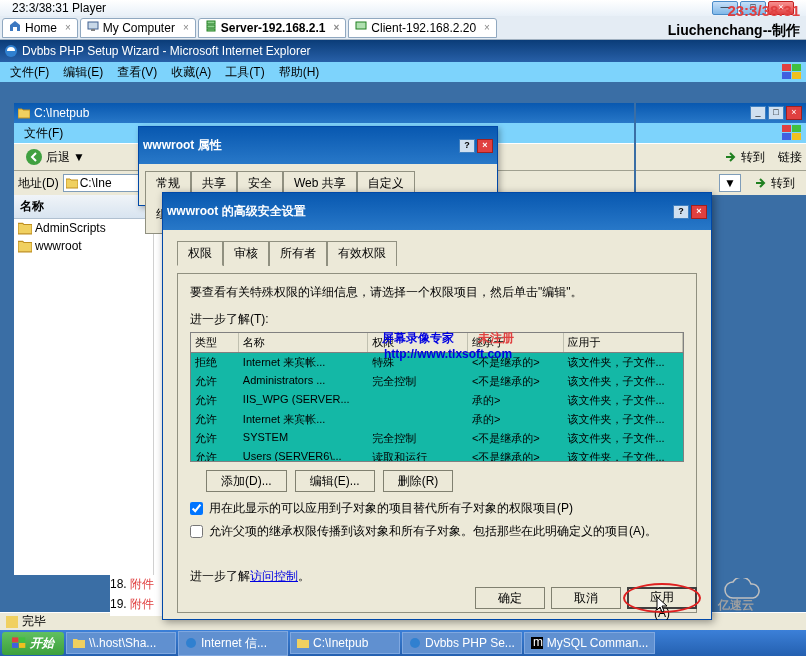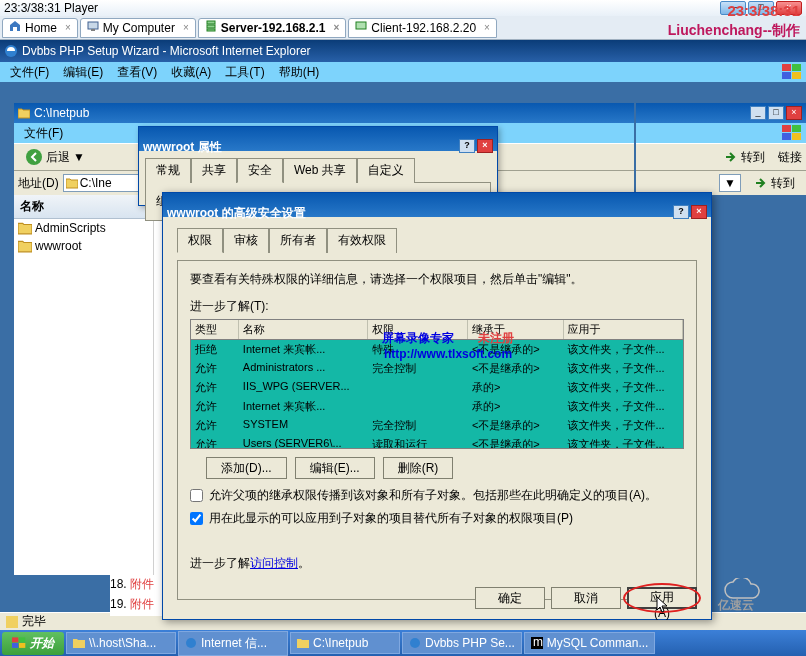--- a/index.html
+++ b/index.html
@@ -1,40 +1,40 @@
 <!DOCTYPE html>
 <html><head>
 <meta charset="utf-8">
 <style>
 *{margin:0;padding:0;box-sizing:border-box;font-family:"SimSun","宋体",Tahoma,sans-serif;font-size:12px}
 body{background:#3a6ea5;width:806px;height:656px;overflow:hidden;position:relative}
-.player-bar{background:linear-gradient(#fff,#e8f0f8);height:16px;display:flex;align-items:center;padding:0 4px;font-size:11px}
+.player-bar{background:linear-gradient(#fff,#e8f0f8);height:16px;display:flex;align-items:center;padding:0 12px;font-size:11px}
 .winbtns{display:flex;gap:2px}
 .winbtn{width:26px;height:14px;border:1px solid #4a8bc8;border-radius:2px;background:linear-gradient(#c8e0f8,#80b8e8);text-align:center;line-height:10px;font-size:9px}
 .winbtn.close{background:linear-gradient(#f89090,#e04040);border-color:#c02020;color:#fff}
 .timestamp-red{color:#e04040;font-weight:bold;font-size:15px}
-.attribution{color:#be185d;font-weight:bold;font-size:14px}
+.attribution{color:#000000;font-weight:bold;font-size:14px}
 .tab-row{background:#e4ecf4;height:24px;display:flex;align-items:center;padding:0 2px;border-bottom:1px solid #a0b0c0;position:relative}
 .tab{background:#fff;border:1px solid #90a8c0;border-radius:3px 3px 0 0;height:20px;display:flex;align-items:center;padding:0 6px;margin-right:2px;cursor:pointer;gap:4px}
 .tab.active{font-weight:bold}
 .tab .tabclose{color:#888;font-size:10px;margin-left:4px}
 .icon-sm{width:12px;height:12px;display:inline-block}
 .browser-titlebar{background:linear-gradient(#0a3c78,#2860a8);color:#fff;height:22px;display:flex;align-items:center;padding:0 4px;font-size:12px}
 .explorer-titlebar{background:linear-gradient(#0858b0,#2878c8);color:#fff;height:20px;display:flex;align-items:center;padding:0 4px;font-size:11px}
 .menubar{background:#7dd3fc;height:20px;display:flex;align-items:center;padding:0 4px;gap:2px}
 .menuitem{padding:2px 6px;cursor:pointer}
 .toolbar{background:#ece9d8;height:28px;display:flex;align-items:center;padding:0 4px;gap:4px;border-top:1px solid #fff;border-bottom:1px solid #a0a090}
 .toolbtn{height:22px;padding:0 6px;display:flex;align-items:center;gap:3px;border:1px solid transparent;border-radius:3px;cursor:pointer}
 .addrbar{background:#ece9d8;height:24px;display:flex;align-items:center;padding:0 4px;gap:4px}
 .explorer-body{background:#fff;display:flex}
 .folder-panel{width:140px;border-right:1px solid #d0d0d0}
 .folder-header{background:linear-gradient(#f0f4f8,#d8e4f0);padding:3px 6px;border-bottom:1px solid #b0c0d0;font-weight:bold}
 .folder-item{padding:2px 4px;display:flex;align-items:center;gap:3px;cursor:pointer}
 .dialog{position:absolute;background:#ece9d8;border:1px solid #0048a8;box-shadow:2px 2px 6px rgba(0,0,0,0.3)}
-.dlg-titlebar{background:linear-gradient(#0858b0,#2878c8);color:#fff;height:24px;display:flex;align-items:flex-start;padding:12px 4px;font-size:11px;font-weight:bold}
+.dlg-titlebar{background:linear-gradient(#0858b0,#2878c8);color:#fff;height:37px;display:flex;align-items:center;padding:12px 4px;font-size:11px;font-weight:bold}
 .dlg-titlebar .spacer{flex:1}
 .tbbtn{width:16px;height:14px;background:#d0e0f0;border:1px solid #4080c0;color:#000;text-align:center;line-height:11px;font-size:9px;margin-left:2px;cursor:pointer}
 .tbbtn.x{background:#e04040;color:#fff;border-color:#a02020}
 .prop-tabs{display:flex;padding:6px 6px 0;gap:0}
 .ptab{background:#ece9d8;border:1px solid #909080;border-bottom:none;padding:3px 10px;cursor:pointer;position:relative;top:1px}
 .ptab.active{background:#ece9d8;z-index:2;border-bottom:1px solid #ece9d8}
 .prop-body{margin:0 6px 6px;padding:10px;border:1px solid #909080;background:#ece9d8}
 .adv-dialog{position:absolute;left:162px;top:192px;width:550px;height:428px;background:#ece9d8;border:1px solid #0048a8;box-shadow:2px 2px 8px rgba(0,0,0,0.4);z-index:50}
 .adv-body{padding:10px 14px}
 .adv-tabs{display:flex;margin-bottom:8px}
@@ -327,26 +327,26 @@
               <div class="col-apply">该文件夹，子文件...</div>
             </div>
           </div>
       </div>
       <div class="btn-row">
         <button class="btn">添加(D)...</button>
         <button class="btn">编辑(E)...</button>
         <button class="btn">删除(R)</button>
       </div>
       <div class="chk-row">
+        <input type="checkbox" checked="" style="">
+        <span>用在此显示的可以应用到子对象的项目替代所有子对象的权限项目(P)</span>
+      </div>
+      <div class="chk-row">
         <input type="checkbox" style="">
         <span>允许父项的继承权限传播到该对象和所有子对象。包括那些在此明确定义的项目(A)。</span>
-      </div>
-      <div class="chk-row">
-        <input type="checkbox" checked="" style="">
-        <span>用在此显示的可以应用到子对象的项目替代所有子对象的权限项目(P)</span>
       </div>
       <div style="margin-top:28px">
         <span>进一步了解</span><span class="link">访问控制</span>。
       </div>
     </div>
   </div>
   <div class="dlg-buttons">
     <button class="btn" style="width:70px">确定</button>
     <button class="btn" style="width:70px">取消</button>
     <button class="btn default highlight" style="width:70px">应用(A)</button>

